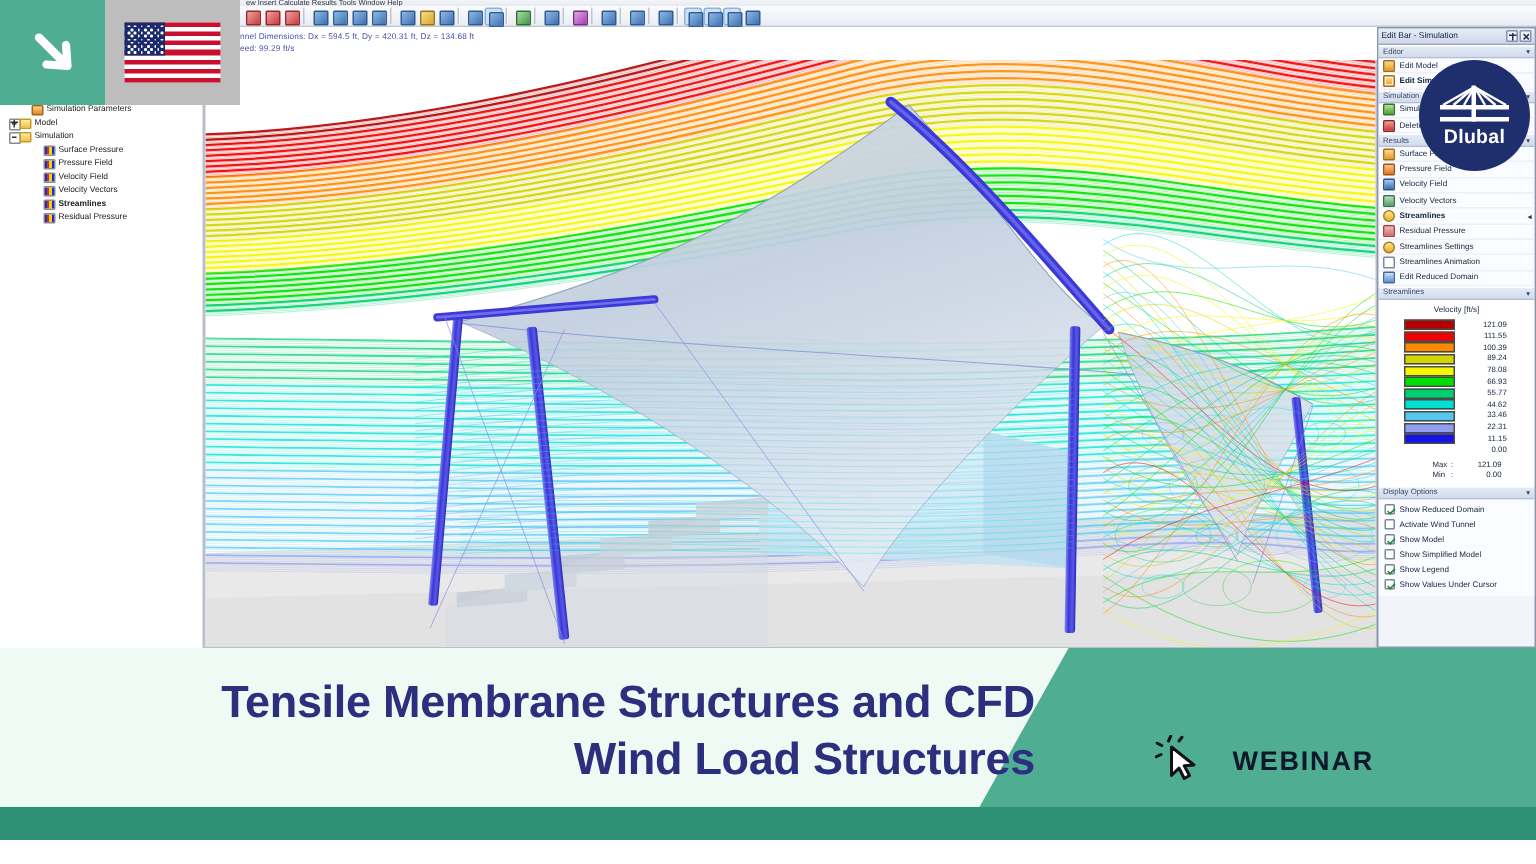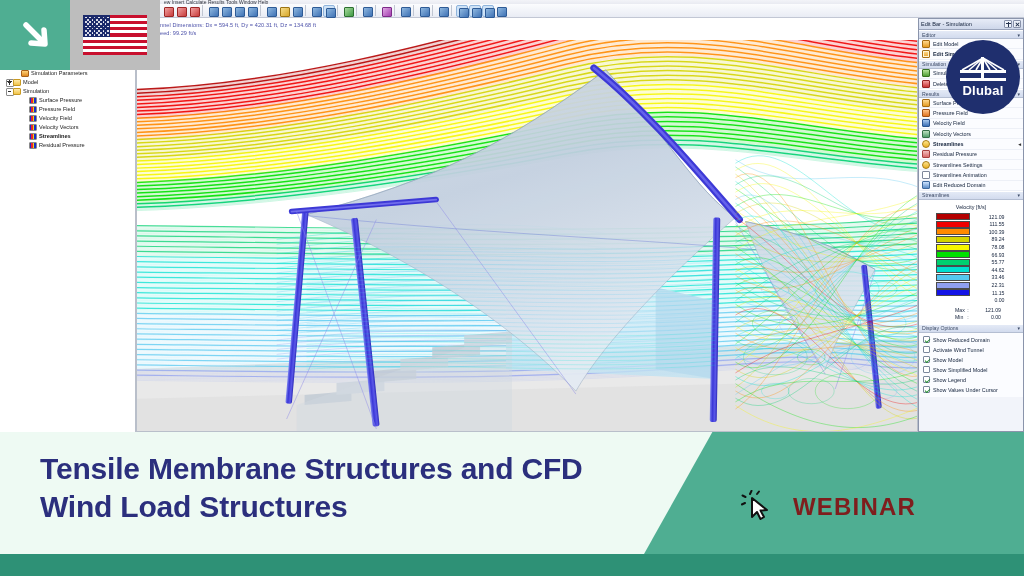--- a/index.html
+++ b/index.html
@@ -199,37 +199,37 @@
     position: absolute; left: 70px; top: 0; width: 90px; height: 70px;
     background: #bdbdbd; z-index: 40; display: flex; align-items: center; justify-content: center;
   }
   .flag { width: 64px; height: 40px; position: relative; background: #fff; }
   .flag .stripes { position: absolute; inset: 0; }
   .flag .stripe { position: absolute; left: 0; width: 64px; height: 3.08px; background: #c8102e; }
   .flag .canton { position: absolute; left: 0; top: 0; width: 27px; height: 21.5px; background: #1b2a6b; }
   .flag .star { position: absolute; width: 1.6px; height: 1.6px; background: #fff; border-radius: 50%; }
 
   
-  .banner { position: absolute; left: 0; top: 432px; width: 1024px; height: 144px; background: #eefaf3; overflow: hidden; }
+  .banner { position: absolute; left: 0; top: 432px; width: 1024px; height: 128px; background: #eefaf3; overflow: hidden; text-align: right; }
   .banner .teal-shape {
     position: absolute; right: 0; top: 0; width: 380px; height: 122px;
     background: #4fae92;
     clip-path: polygon(18% 0, 100% 0, 100% 100%, 0% 100%);
   }
   .banner .bottom-strip { position: absolute; left: 0; bottom: 0; width: 1024px; height: 22px; background: #2e9176; }
   .banner-title {
     position: absolute; left: 40px; top: 18px; width: 650px;
     font-size: 30px; font-weight: bold; color: #2b2f7d; line-height: 1.28;
     letter-spacing: -0.2px;
   }
   .webinar-group {
     position: absolute; right: 108px; top: 58px; display: flex; align-items: center; gap: 18px; z-index: 5;
   }
   .cursor-icon { width: 34px; height: 34px; position: relative; }
-  .webinar-label { color: #7f1d1d; font-size: 24px; font-weight: bold; letter-spacing: 1.2px; }
+  .webinar-label { color: #0f172a; font-size: 18px; font-weight: bold; letter-spacing: 1.2px; }
 
   
   .scene { position: absolute; inset: 0; }
 </style>
 </head>
 <body>
 
 <div id="root">
 
   <div class="app-area">

